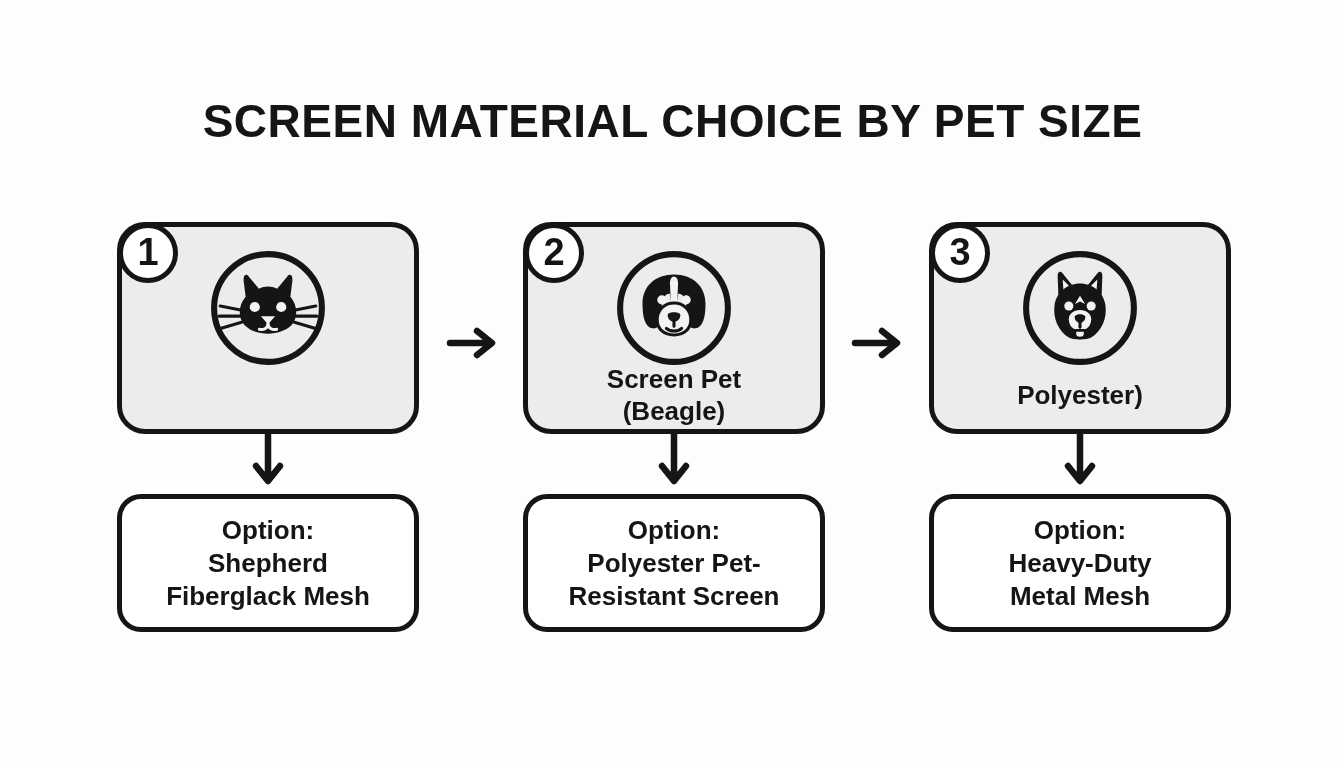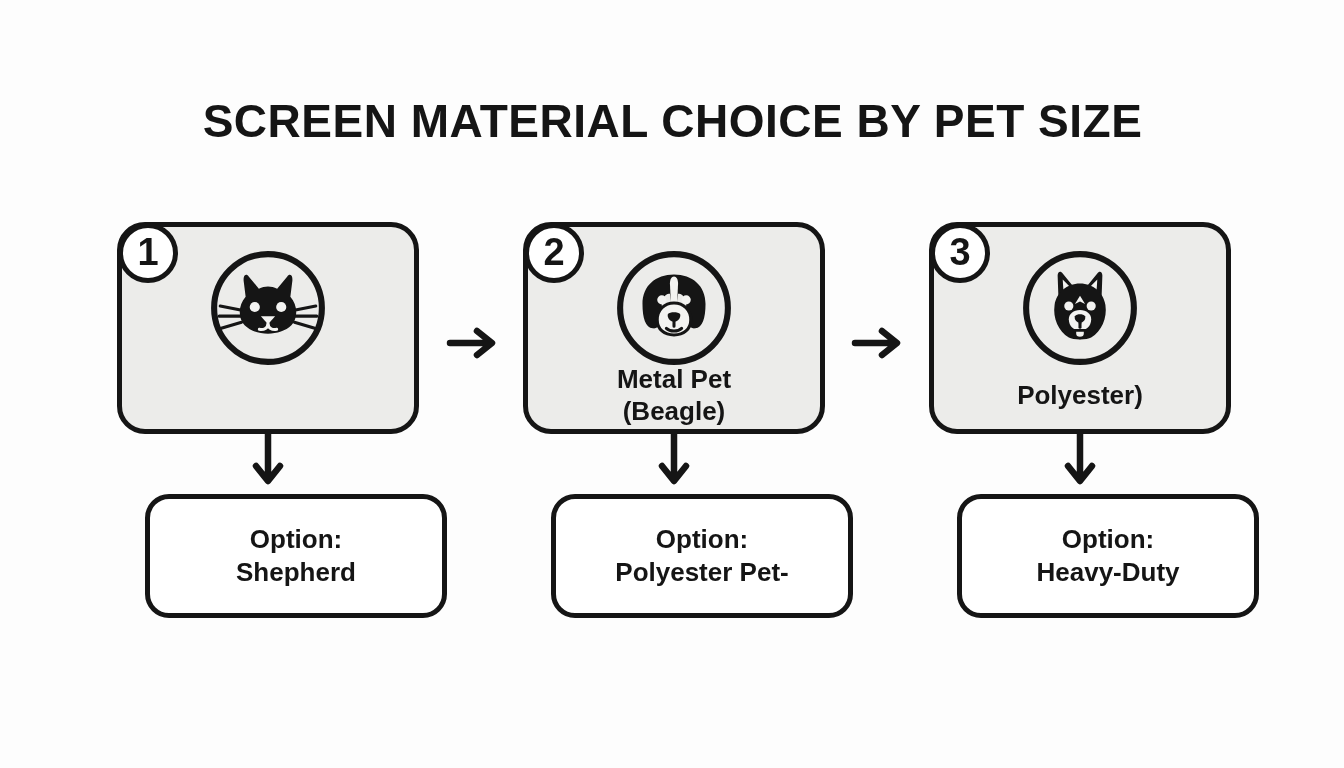--- a/index.html
+++ b/index.html
@@ -63,30 +63,29 @@
     left:6px;right:6px;top:142px;bottom:8px;
     display:flex;flex-direction:column;
     align-items:center;justify-content:center;
     font-size:26px;font-weight:bold;
     line-height:32px;
     text-align:center;
   }
   .option-box{
     position:absolute;
     top:494px;
-    width:302px;height:124px;
+    width:302px;height:138px;
     background:var(--opt-fill);
     border:5px solid var(--ink);
     border-radius:24px;
     display:flex;flex-direction:column;
     align-items:center;justify-content:center;
     font-size:26px;font-weight:bold;
     line-height:33px;
     text-align:center;
-    margin-left:28px;
   }
   .h-arrow{position:absolute;top:326px;width:58px;height:34px;}
   .h-arrow-0{left:446px;}
   .h-arrow-1{left:851px;}
   .v-arrow{position:absolute;top:431px;width:34px;height:62px;}
   .v-arrow-0{left:251px;}
   .v-arrow-1{left:657px;}
   .v-arrow-2{left:1063px;}
   svg{display:block;}
 </style>
@@ -127,21 +126,21 @@
         <path fill="var(--ink)" d="M60,27 C78,27 91,38 91,56 C91,70 88,79 81,80 C75,81 72,75 72,66 L72,58 C72,50 68,45 64,46 L62,60 L58,60 L56,46 C52,45 48,50 48,58 L48,66 C48,75 45,81 39,80 C32,79 29,70 29,56 C29,38 42,27 60,27 Z"></path>
         <path fill="var(--light)" d="M60,29 C62.5,29 64,32 64,36 L63,57 L57,57 L56,36 C56,32 57.5,29 60,29 Z"></path>
         <circle cx="48" cy="52" r="4.5" fill="var(--light)"></circle>
         <circle cx="72" cy="52" r="4.5" fill="var(--light)"></circle>
         <path fill="var(--light)" stroke="var(--ink)" stroke-width="3" d="M60,55 C69.5,55 76.5,62 76.5,71.5 C76.5,81 69.5,86.5 60,86.5 C50.5,86.5 43.5,81 43.5,71.5 C43.5,62 50.5,55 60,55 Z"></path>
         <path fill="var(--ink)" d="M54,66 C56,63.5 64,63.5 66,66 C67,70 64,73 60,74 C56,73 53,70 54,66 Z"></path>
         <path fill="none" stroke="var(--ink)" stroke-width="3" stroke-linecap="round" d="M60,74 L60,78 M52.5,80 C56,83.5 64,83.5 67.5,80"></path>
       </svg>
     </div>
     <div class="pet-label">
-      <div>Metal Pet</div>
+      <div>Screen Pet</div>
       <div>(Beagle)</div>
     </div>
   </div>
 
   <div class="pet-box col-2">
     <div class="badge">3</div>
     <div class="pet-icon-wrap">
       <svg width="122" height="122" viewBox="0 0 120 120">
         <circle cx="60" cy="60" r="53" fill="none" stroke="var(--ink)" stroke-width="6"></circle>
         <path fill="var(--ink)" d="M39,56 L38,28 C38,24 41,23 43,26 L56,42 Z"></path>
@@ -186,23 +185,26 @@
   </div>
   <div class="v-arrow v-arrow-2">
     <svg width="34" height="62" viewBox="0 0 34 62">
       <path d="M17,2 V47 M5,35 L17,50 L29,35" fill="none" stroke="var(--ink)" stroke-width="6.5" stroke-linecap="round" stroke-linejoin="round"></path>
     </svg>
   </div>
 
   <div class="option-box col-0">
     <div>Option:</div>
     <div>Shepherd</div>
+    <div>Fiberglack Mesh</div>
   </div>
   <div class="option-box col-1">
     <div>Option:</div>
     <div>Polyester Pet-</div>
+    <div>Resistant Screen</div>
   </div>
   <div class="option-box col-2">
     <div>Option:</div>
     <div>Heavy-Duty</div>
+    <div>Metal Mesh</div>
   </div>
 
 </div>
 
 </body></html>

